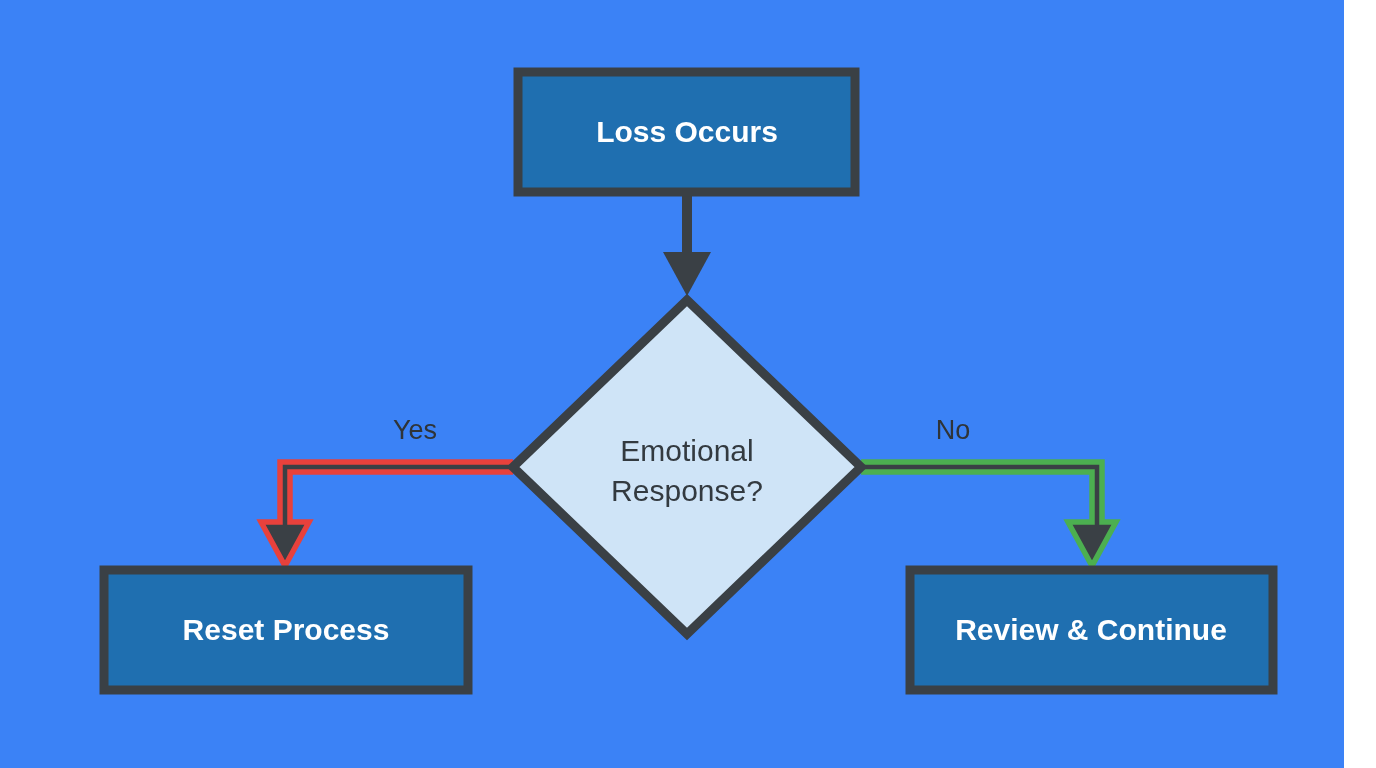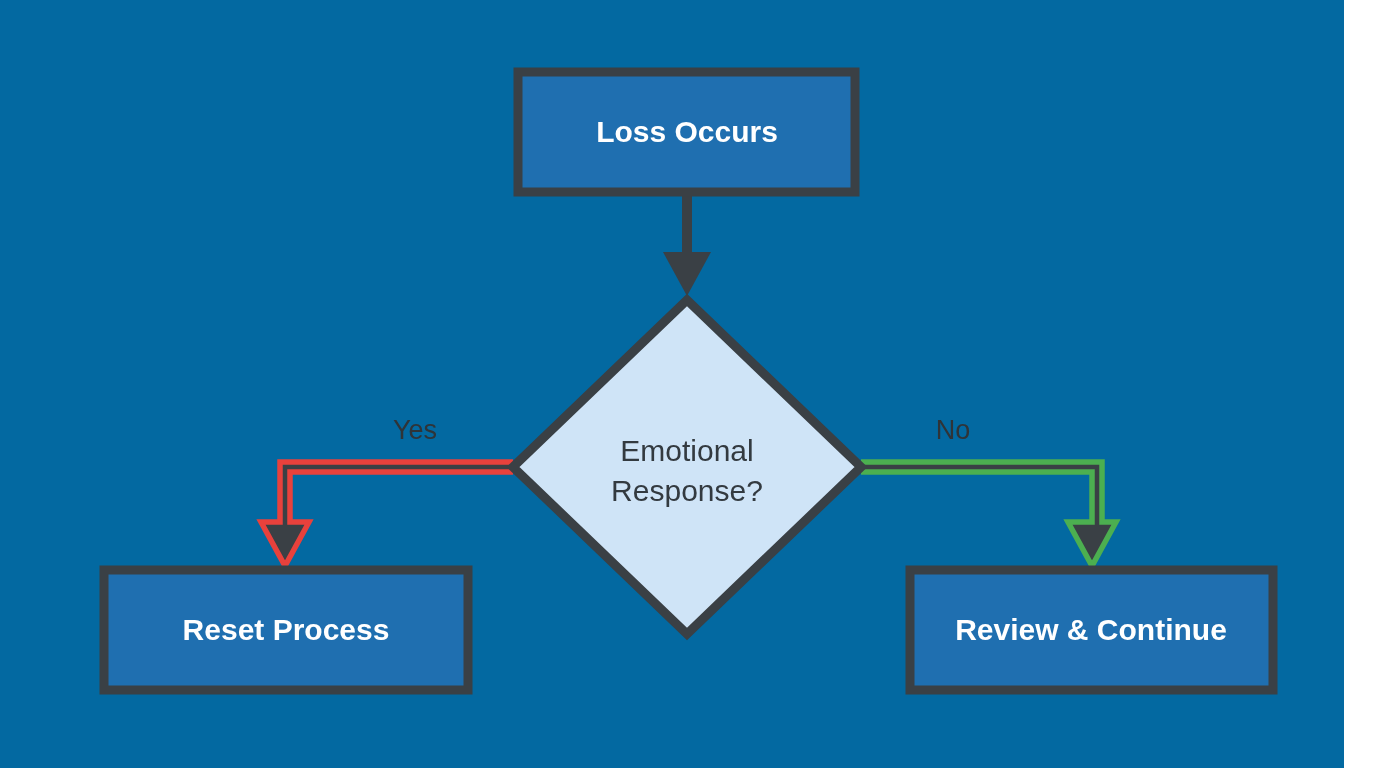--- a/index.html
+++ b/index.html
@@ -11,21 +11,21 @@
   body {
     width: 1376px;
     height: 768px;
     overflow: hidden;
     font-family: "Liberation Sans", sans-serif;
   }
   #canvas {
     position: relative;
     width: 1344px;
     height: 768px;
-    background: #0369a1;
+    background: #3b82f6;
   }
   #flow-svg {
     position: absolute;
     left: 0;
     top: 0;
     width: 1376px;
     height: 768px;
   }
   .node-shape {
     stroke-linejoin: miter;

